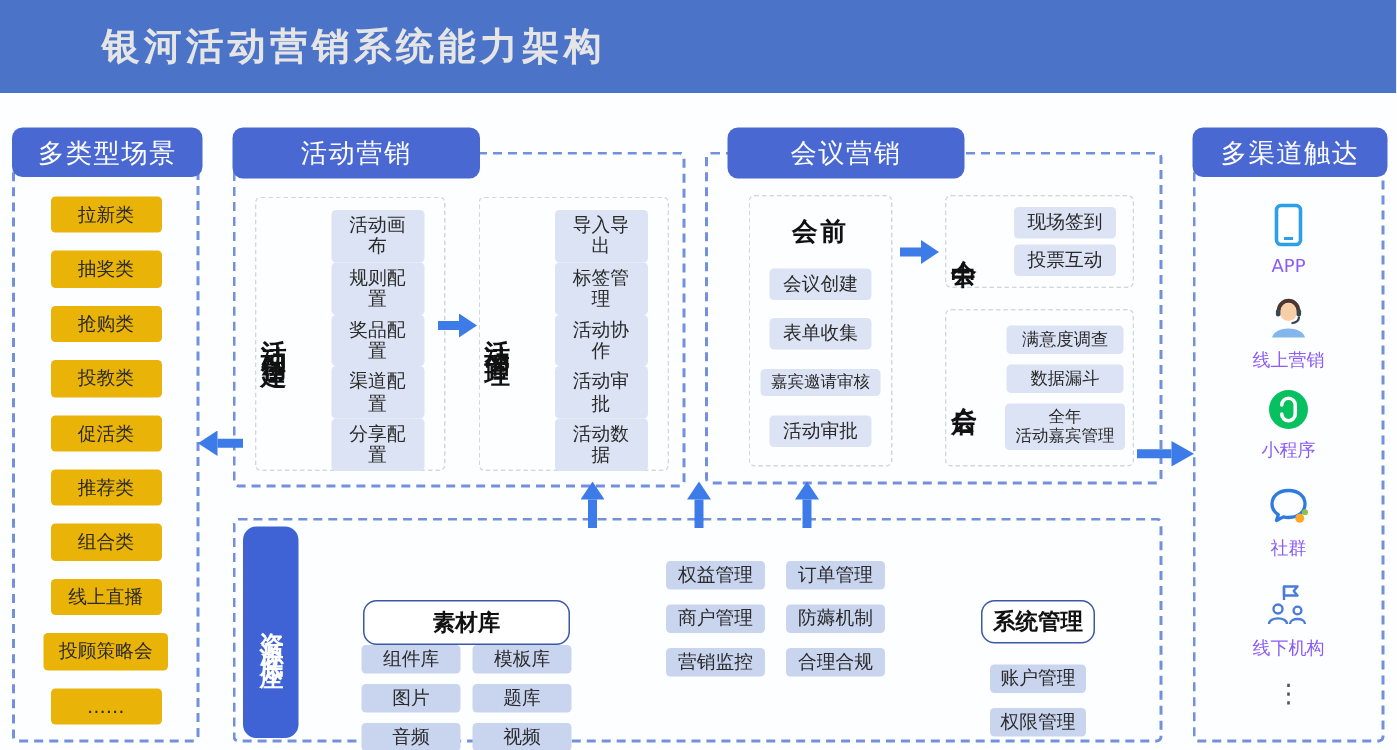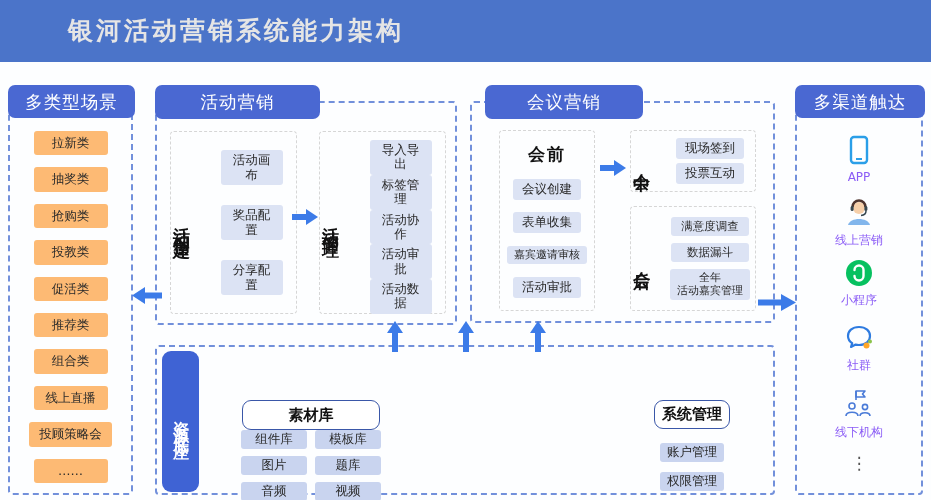--- a/index.html
+++ b/index.html
@@ -12,21 +12,21 @@
     color:#e5e5e5;font-size:25px;font-weight:700;letter-spacing:3px;}
 
   
   .panel{position:absolute;border:2px dashed #7290DB;border-radius:4px;}
   .pill{position:absolute;background:#4A68D2;color:#fff;font-weight:400;font-size:17.5px;
     letter-spacing:1px;display:flex;align-items:center;justify-content:center;border-radius:7px;z-index:4;}
   .inner-box{position:absolute;border:1.6px dashed #D6D6D6;border-radius:4px;display:flex;}
 
   .chip{background:#DCE3F4;color:#2a2a2a;border-radius:3px;display:flex;align-items:center;
     justify-content:center;font-size:12.5px;line-height:1.15;padding:3px 8px;white-space:pre-line;text-align:center;}
-  .chip.light{background:#fdba74;min-width:74px;padding:5px 10px;}
+  .chip.light{background:#eab308;min-width:74px;padding:5px 10px;}
   .chip.dark{background:#C9D4EF;}
   .chip.small{font-size:11px;padding:3px 5px;}
 
   .vlabel{writing-mode:vertical-lr;text-orientation:upright;font-weight:700;font-size:17px;
     letter-spacing:5px;color:#111;align-self:center;}
   .hlabel{font-weight:700;font-size:17px;color:#111;text-align:center;letter-spacing:2px;}
 
   .chip-col{display:flex;flex-direction:column;justify-content:space-around;align-items:center;flex:1;padding:8px 0;}
   .chip-col .chip{width:62px;}
 
@@ -83,21 +83,23 @@
     </div>
   </div>
 
   <div class="panel" style="left:155px;top:101px;width:302px;height:224px;">
     <div class="pill" style="left:-2px;top:-18px;width:165px;height:34px;">活动营销</div>
 
     <div class="inner-box" style="left:13px;top:28px;width:127px;height:183px;">
       <div class="vlabel" style="width:36px;">活动创建</div>
       <div class="chip-col">
         <div class="chip">活动画布</div>
+        <div class="chip">规则配置</div>
         <div class="chip">奖品配置</div>
+        <div class="chip">渠道配置</div>
         <div class="chip">分享配置</div>
       </div>
     </div>
 
     <div class="inner-box" style="left:162px;top:28px;width:127px;height:183px;">
       <div class="vlabel" style="width:36px;">活动管理</div>
       <div class="chip-col">
         <div class="chip">导入导出</div>
         <div class="chip">标签管理</div>
         <div class="chip">活动协作</div>
@@ -149,20 +151,28 @@
         <div class="chip dark">模板库</div>
         <div class="chip dark">图片</div>
         <div class="chip dark">题库</div>
         <div class="chip dark">音频</div>
         <div class="chip dark">视频</div>
         <div class="chip dark wide">素材审核</div>
       </div>
     </div>
 
     <div class="res-group" style="left:290px;top:13px;width:140px;">
+      <div class="res-grid" style="gap:10px 14px;margin-top:14px;">
+        <div class="chip dark">权益管理</div>
+        <div class="chip dark">订单管理</div>
+        <div class="chip dark">商户管理</div>
+        <div class="chip dark">防薅机制</div>
+        <div class="chip dark">营销监控</div>
+        <div class="chip dark">合理合规</div>
+      </div>
     </div>
 
     <div class="res-group" style="left:495px;top:13px;width:80px;">
       <div class="title-box" style="width:76px;height:29px;">系统管理</div>
       <div class="res-list">
         <div class="chip dark">账户管理</div>
         <div class="chip dark">权限管理</div>
         <div class="chip dark">操作日志</div>
       </div>
     </div>

